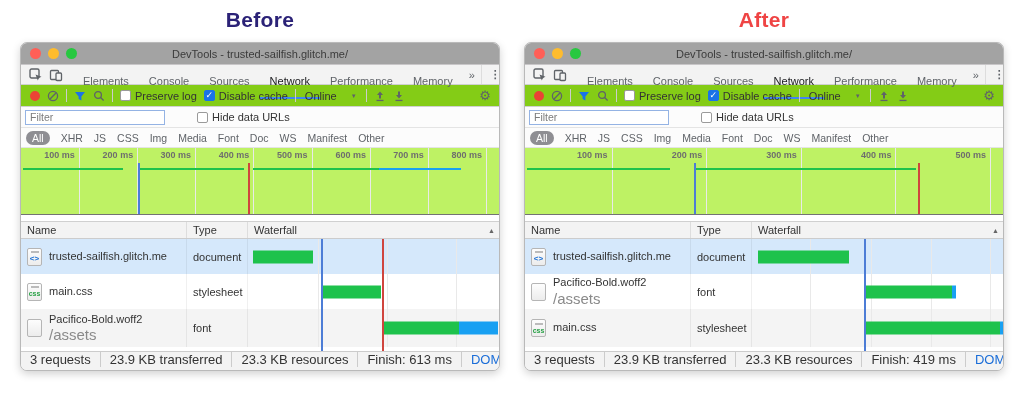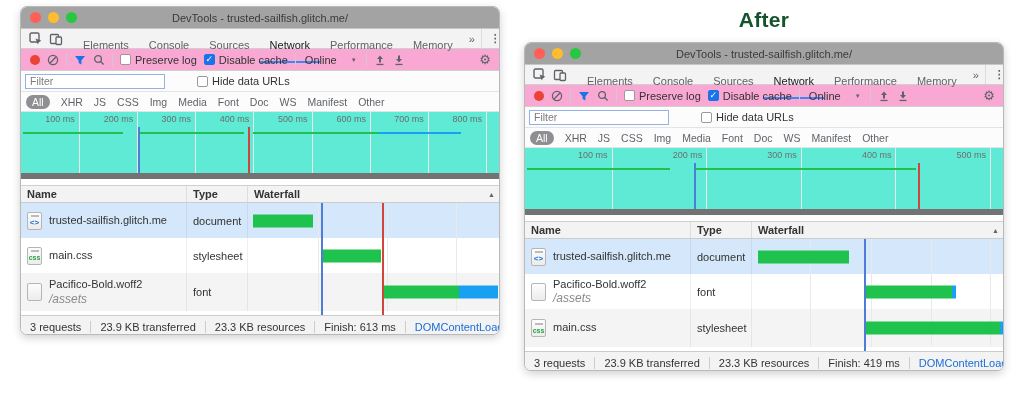--- a/index.html
+++ b/index.html
@@ -27,21 +27,21 @@
   .tb-icons { display: flex; align-items: center; gap: 6px; padding: 0 6px 0 8px; }
   .vsep { width: 1px; height: 13px; background: #ccc; align-self: center; }
   .tabs { display: flex; align-items: stretch; margin-left: 4px; }
   .tab { padding: 16px 10px; display: flex; align-items: center; border-bottom: 2px solid transparent; }
   .tab.active { color: #202124; border-bottom-color: #4285f4; }
   .moretabs { display: flex; align-items: center; padding: 0 6px; font-size: 11px; }
   .kebab { margin-left: auto; display: flex; align-items: center; padding: 0 8px;
     font-weight: bold; color: #5f6368; border-left: 1px solid #ddd; }
 
   
-  .nettoolbar { height: 22px; background: #f9a8d4; border-bottom: 1px solid #d0d0d0;
+  .nettoolbar { height: 22px; background: #84cc16; border-bottom: 1px solid #d0d0d0;
     display: flex; align-items: center; gap: 7px; padding: 0 6px; font-size: 11px; color: #333; }
   .rec { width: 10px; height: 10px; border-radius: 50%; background: #ea4335; margin-left: 3px; }
   .cb { width: 11px; height: 11px; border: 1px solid #9a9a9a; border-radius: 2px; background: #fff;
     display: inline-flex; align-items: center; justify-content: center; font-size: 9px;
     color: #fff; line-height: 1; flex: 0 0 auto; }
   .cb.checked { background: #1a73e8; border-color: #1a73e8; }
   .cblabel { display: flex; align-items: center; gap: 4px; white-space: nowrap; }
   .throttle { display: flex; align-items: center; gap: 14px; padding: 0 2px; }
   .caret { font-size: 6px; color: #5f6368; }
   .gear { margin-left: auto; font-size: 13px; color: #5f6368; padding-right: 2px; }
@@ -54,71 +54,72 @@
   .filterinput::placeholder { color: #7c7c7c; }
   .hideurls { margin-left: 24px; }
 
   
   .pillsrow { height: 20px; background: #fcfcfc; border-bottom: 1px solid #e4e4e4;
     display: flex; align-items: center; gap: 11px; padding: 0 5px; font-size: 10.5px; color: #5f6368; }
   .pill { white-space: nowrap; }
   .pill.active { background: #8e8e93; color: #fff; border-radius: 8px; padding: 1px 6px; }
 
   
-  .overview { height: 67px; position: relative; background: #5eead4; border-bottom: 6px solid #737373; }
+  .overview { height: 67px; position: relative; background: #bef264; border-bottom: 1px solid #737373; font-weight: bold; }
   .ov-grid { position: absolute; top: 0; bottom: 0; width: 1px; background: #e9e9e9; }
   .ov-tick { position: absolute; top: 2px; transform: translateX(-100%); padding-right: 4px;
     font-size: 9px; color: #6e6e6e; white-space: nowrap; }
   .ov-seg { position: absolute; top: 20px; height: 2px; }
   .ov-event { position: absolute; top: 15px; bottom: 0; width: 2px; }
   .spacer6 { height: 6px; background: #fff; }
 
   
   .thead { height: 18px; background: #f3f3f3; border-top: 1px solid #d0d0d0;
     border-bottom: 1px solid #ccc; display: flex; font-size: 11px; color: #333; }
-  .thead .hc { display: flex; align-items: center; padding: 0 6px; font-weight: bold; }
+  .thead .hc { display: flex; align-items: center; padding: 0 6px; }
   .hc.name { width: 166px; border-right: 1px solid #ddd; }
   .hc.type { width: 61px; border-right: 1px solid #ddd; text-align: center; }
   .hc.wf { flex: 1; position: relative; }
   .sortarrow { position: absolute; right: 4px; font-size: 7px; color: #666; }
   .tbody { position: relative; height: 112px; background: #fff; }
   .row { display: flex; }
   .cell { padding: 0 6px; display: flex; align-items: center; }
   .c-name { width: 166px; border-right: 1px solid rgba(0,0,0,0.06); gap: 7px; }
   .c-type { width: 61px; border-right: 1px solid rgba(0,0,0,0.06); font-size: 11px; color: #333; }
   .c-wf { flex: 1; position: relative; padding: 0; }
   .nametext { font-size: 11px; color: #333; line-height: 1.25; }
-  .subtext { font-size: 12px; color: #8a8a8a; font-style: italic; }
+  .subtext { font-size: 15px; color: #8a8a8a; }
   .fileicon { width: 15px; height: 18px; border: 1px solid #b5b5b5; border-radius: 2px;
     background: linear-gradient(#fdfdfd,#ececec); display: flex; flex-direction: column;
     align-items: center; justify-content: center; flex: 0 0 auto; }
   .fileicon .toplines { width: 8px; height: 2px; border-top: 1px solid #bbb;
     border-bottom: 1px solid #bbb; margin-bottom: 2px; }
   .fileicon .glyph { font-size: 7px; font-weight: bold; line-height: 1; }
   .glyph.doc { color: #1a6fd4; font-size: 8px; }
   .glyph.css { color: #27a045; }
   .wf-grid { position: absolute; top: 0; bottom: 0; width: 1px; background: #e9e9e9; }
   .bar { position: absolute; top: 50%; height: 13px; transform: translateY(-50%); }
   .tb-event { position: absolute; top: 0; bottom: 0; width: 2px; z-index: 5; }
 
   
   .statusbar { height: 23px; background: #f3f3f3; border-top: 1px solid #ccc;
-    display: flex; align-items: center; font-size: 11px; color: #333; }
+    display: flex; align-items: flex-start; font-size: 13px; color: #333; }
   .st-item { padding: 0 9px; border-right: 1px solid #ccc; white-space: nowrap; }
   .st-item:last-child { border-right: none; }
 
   
   .icon14 { width: 14px; height: 14px; display: block; }
   .icon12 { width: 12px; height: 12px; display: block; }
 </style>
 </head>
 <body>
 
 <div id="stage">
   <div class="panel">
+    <div class="heading" style="color: rgb(43, 34, 119);">Before</div>
     <div class="window">
 
       <div class="titlebar">
         <div class="lights">
           <span class="light r"></span>
           <span class="light y"></span>
           <span class="light g"></span>
         </div>
         <div class="wtitle">DevTools - trusted-sailfish.glitch.me/</div>
       </div>
@@ -321,21 +322,21 @@
           <div class="st-item">3 requests</div>
           <div class="st-item">23.9 KB transferred</div>
           <div class="st-item">23.3 KB resources</div>
           <div class="st-item">Finish: 613 ms</div>
           <div class="st-item" style="color: rgb(26, 109, 216);">DOMContentLoaded: 197 ms</div>
         </div>
     </div>
   </div>
 
   <div class="panel">
-    <div class="heading" style="color: #14532d;">After</div>
+    <div class="heading" style="color: #ef4444;">After</div>
     <div class="window">
 
       <div class="titlebar">
         <div class="lights">
           <span class="light r"></span>
           <span class="light y"></span>
           <span class="light g"></span>
         </div>
         <div class="wtitle">DevTools - trusted-sailfish.glitch.me/</div>
       </div>

